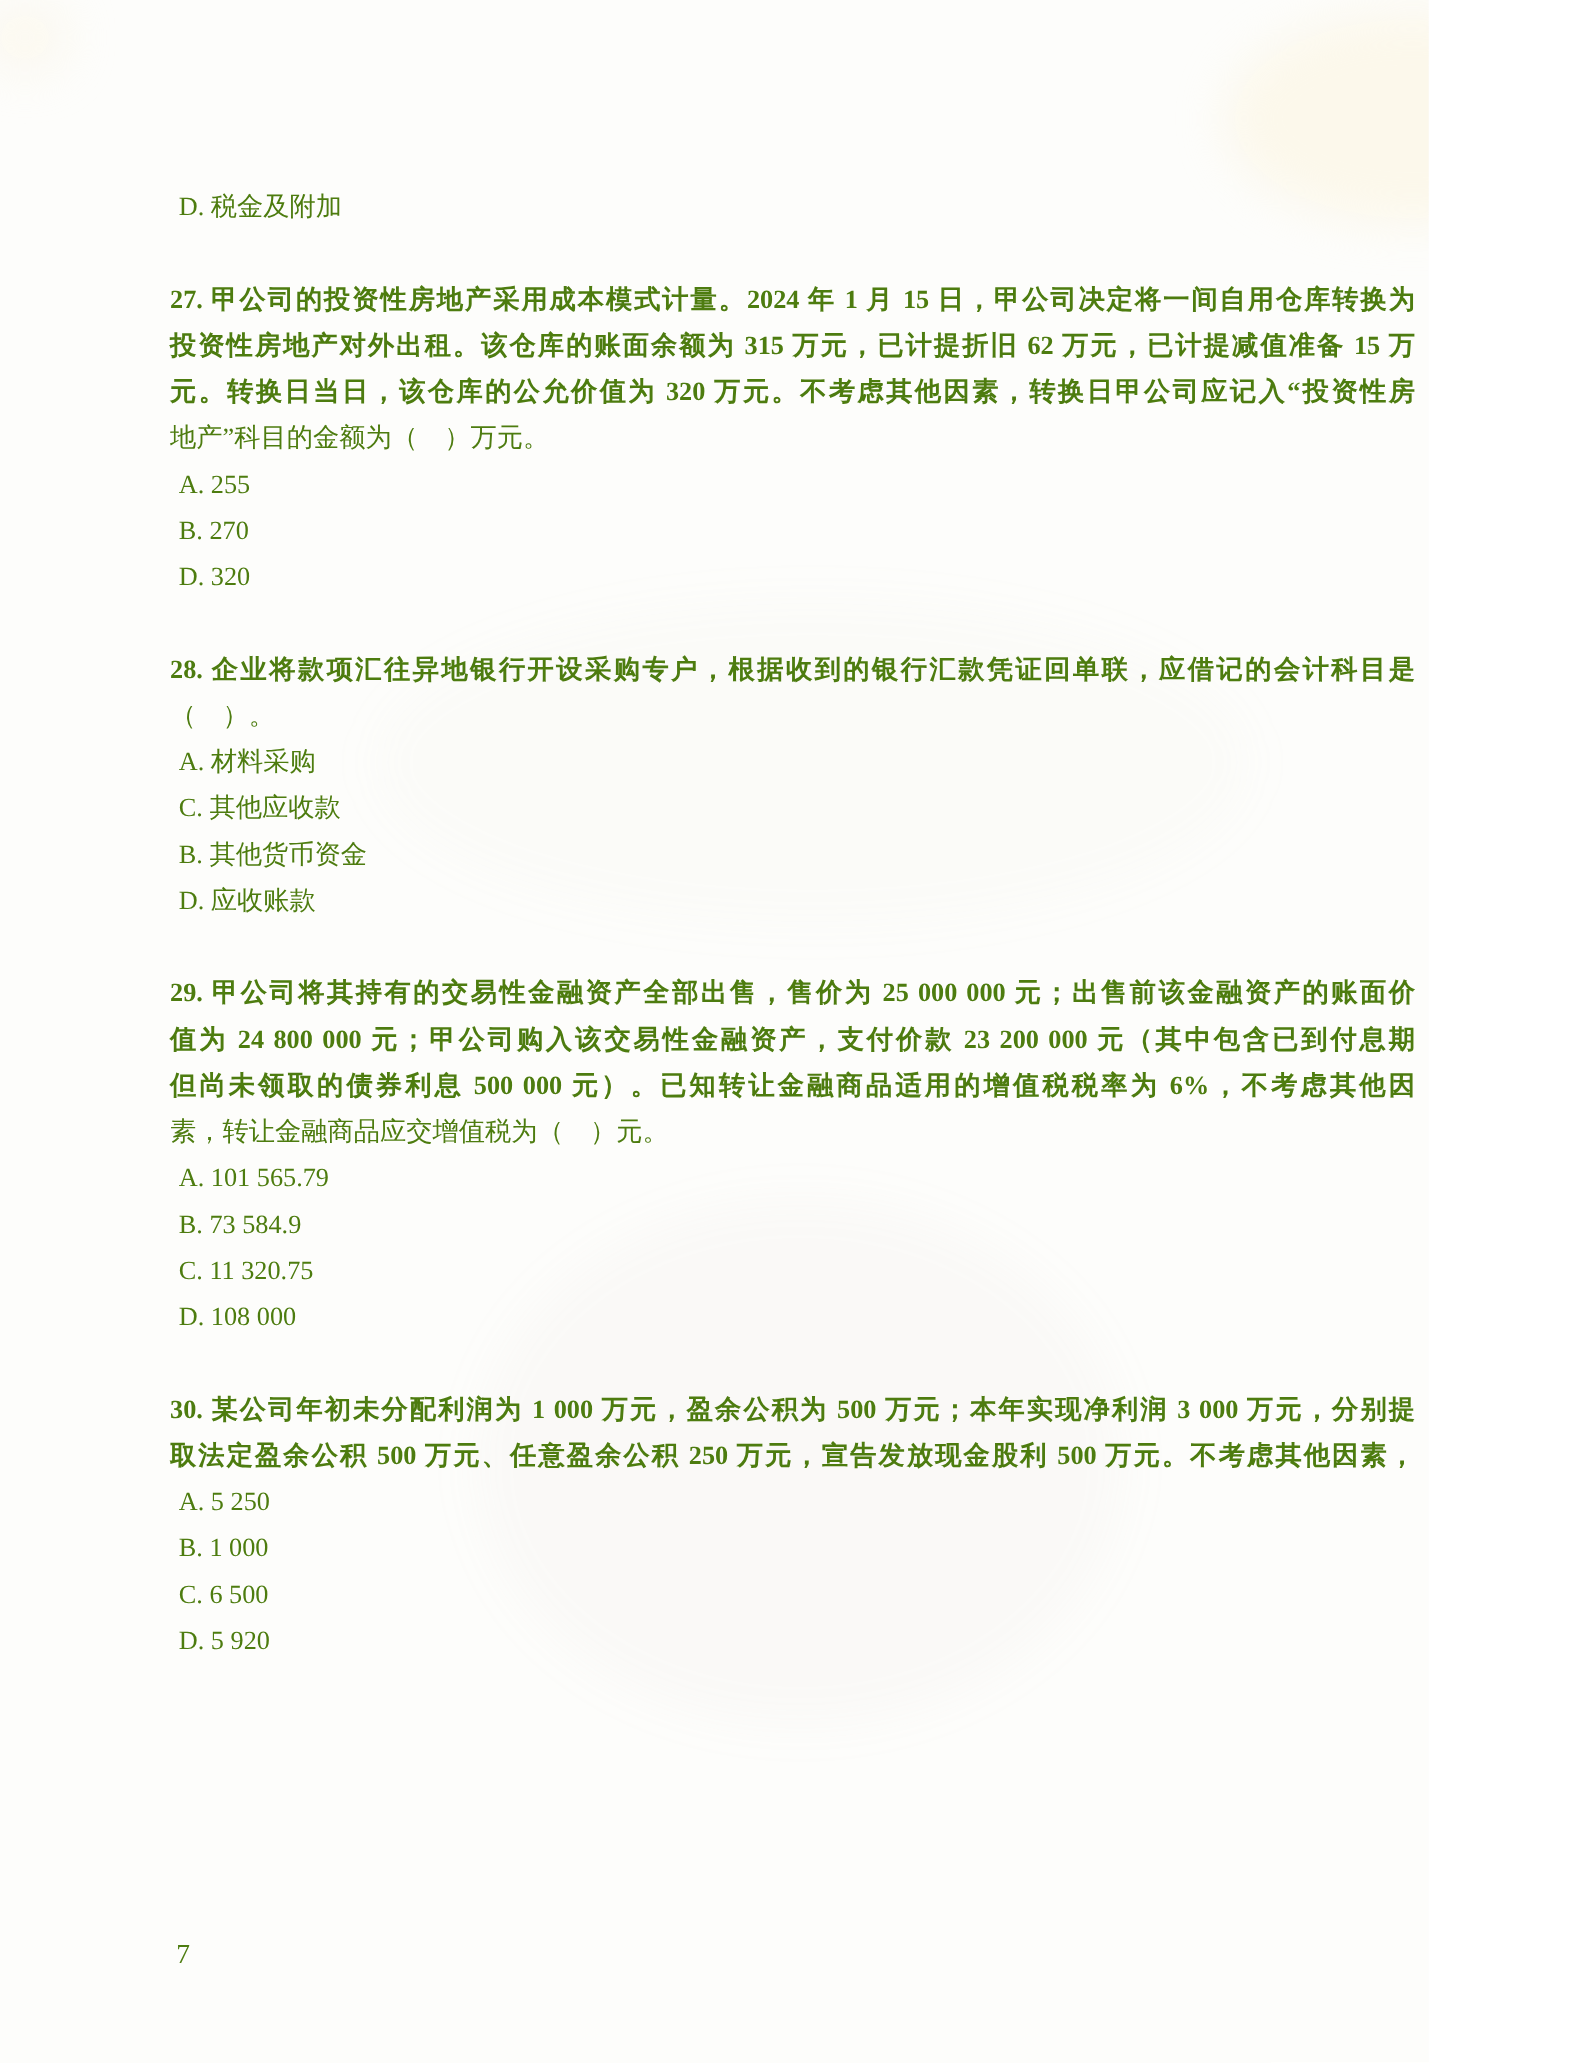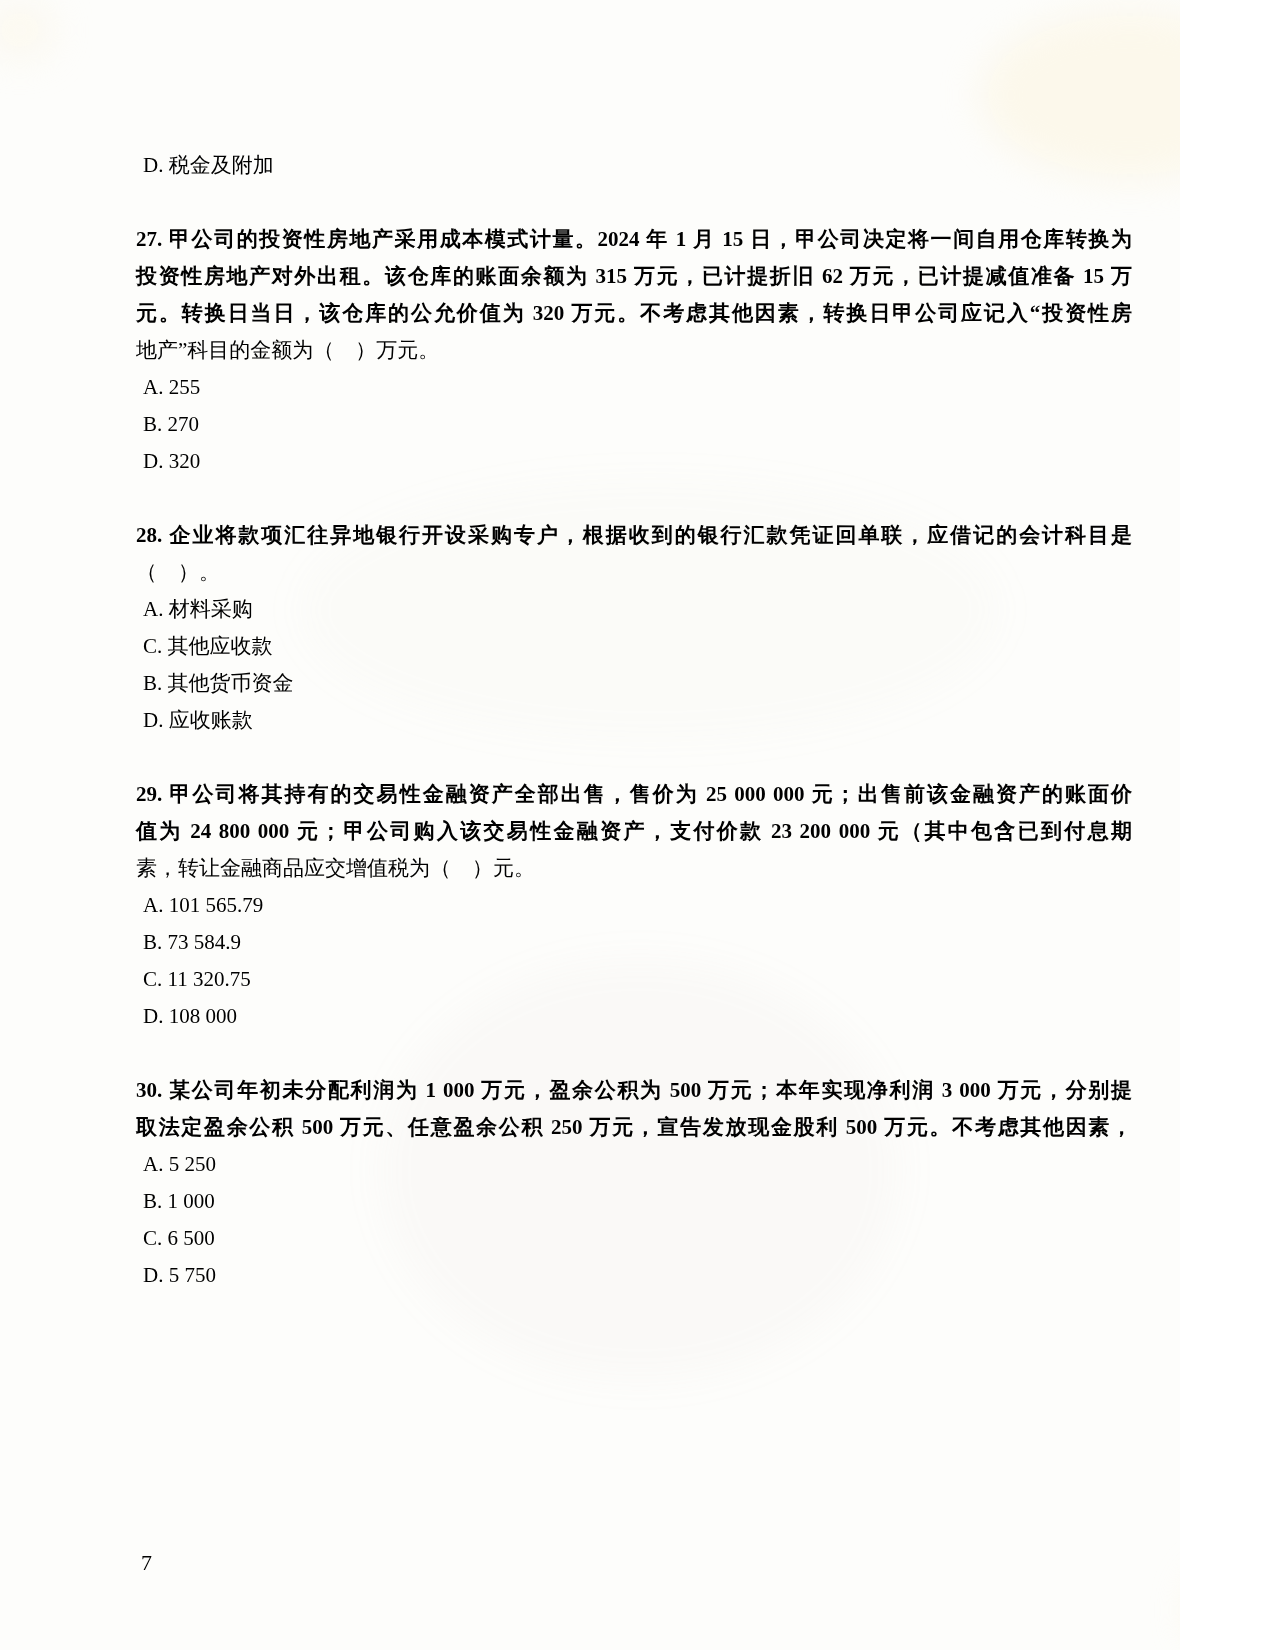--- a/index.html
+++ b/index.html
@@ -7,22 +7,21 @@
     padding: 0;
     background: #ffffff;
   }
   .page {
     position: relative;
     width: 1143px;
     height: 1650px;
     background: #fdfdfb;
     overflow: hidden;
     font-family: "Liberation Serif", "DejaVu Serif", serif;
-    color: #000000;
-    padding-left: 37px;
+    color: #4d7c0f;
   }
   
   .stain {
     position: absolute;
     pointer-events: none;
     filter: blur(18px);
     border-radius: 50%;
   }
   .stain.s1 { left: 980px;  top: 10px;   width: 300px; height: 170px; background: rgba(252,244,222,0.55); }
   .stain.s2 { left: 1225px; top: 20px;   width: 70px;  height: 140px; background: rgba(252,242,218,0.6); }
@@ -94,33 +93,34 @@
       <div class="line">（　）。</div>
       <div class="line opt">A. 材料采购</div>
       <div class="line opt">C. 其他应收款</div>
       <div class="line opt">B. 其他货币资金</div>
       <div class="line opt">D. 应收账款</div>
     </section>
 
     <section class="question">
       <div class="line full">29. 甲公司将其持有的交易性金融资产全部出售，售价为 25 000 000 元；出售前该金融资产的账面价</div>
       <div class="line full">值为 24 800 000 元；甲公司购入该交易性金融资产，支付价款 23 200 000 元（其中包含已到付息期</div>
+      <div class="line full">但尚未领取的债券利息 500 000 元）。已知转让金融商品适用的增值税税率为 6%，不考虑其他因</div>
       <div class="line">素，转让金融商品应交增值税为（　）元。</div>
       <div class="line opt">A. 101 565.79</div>
       <div class="line opt">B. 73 584.9</div>
       <div class="line opt">C. 11 320.75</div>
       <div class="line opt">D. 108 000</div>
     </section>
 
     <section class="question">
       <div class="line full">30. 某公司年初未分配利润为 1 000 万元，盈余公积为 500 万元；本年实现净利润 3 000 万元，分别提</div>
       <div class="line full">取法定盈余公积 500 万元、任意盈余公积 250 万元，宣告发放现金股利 500 万元。不考虑其他因素，</div>
       <div class="line opt">A. 5 250</div>
       <div class="line opt">B. 1 000</div>
       <div class="line opt">C. 6 500</div>
-      <div class="line opt">D. 5 750</div>
+      <div class="line opt">D. 5 920</div>
     </section>
 
   </div>
 
   <div class="pagenum">7</div>
 
 </div>
 
 </body></html>

